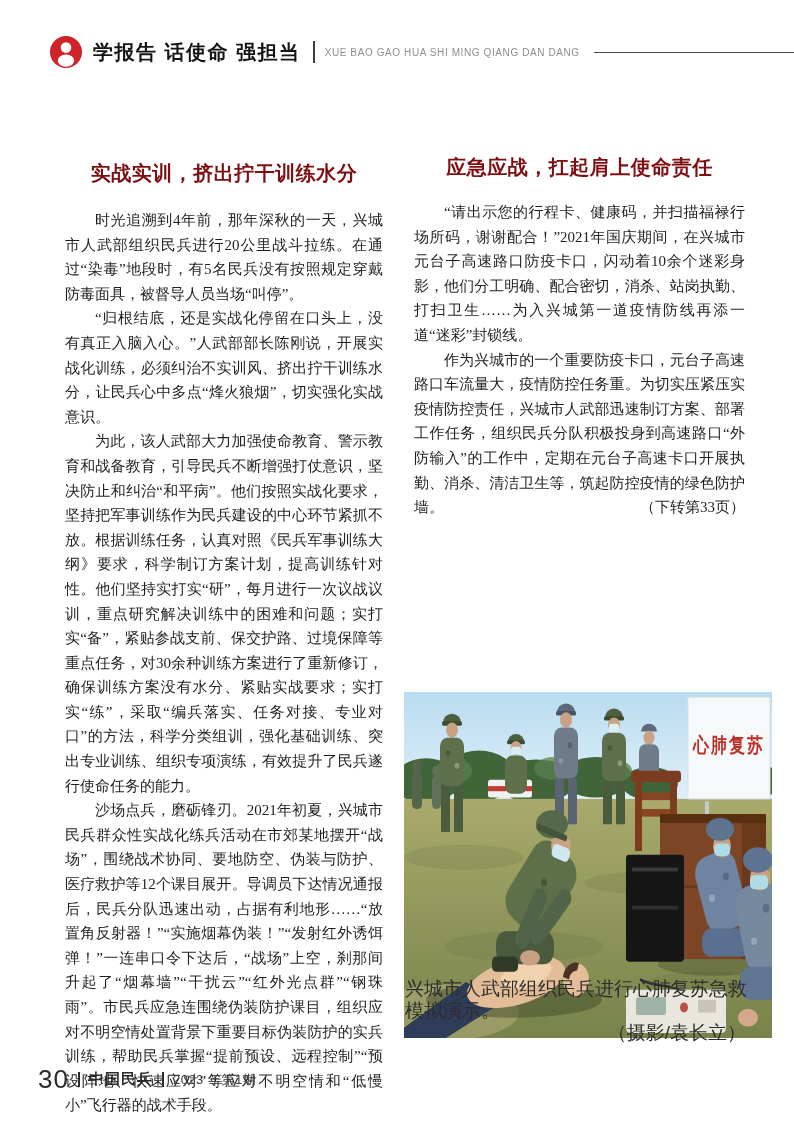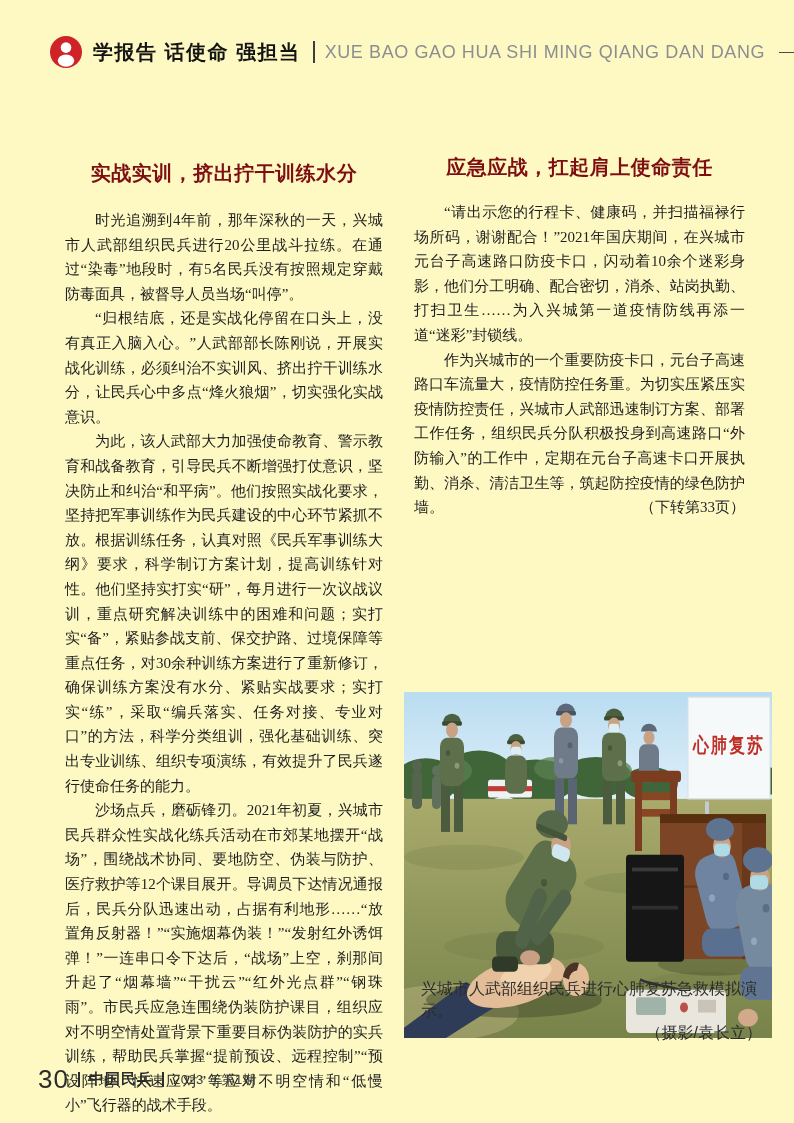--- a/index.html
+++ b/index.html
@@ -1,49 +1,49 @@
 <!DOCTYPE html>
 <html><head>
 <meta charset="utf-8">
 <style>
   html,body { margin:0; padding:0; background:#e8e8e8; }
   #page {
     position:relative; width:794px; height:1123px; margin:0 auto;
-    background:#fef9c3; overflow:hidden;
+    background:#ffffff; overflow:hidden;
     font-family:"Liberation Serif","DejaVu Serif",serif; color:#1f1f1f;
   }
   
   .header { position:absolute; left:50px; right:0; top:34px; height:36px;
             display:flex; align-items:center; }
   .badge { width:32px; height:32px; flex:0 0 32px; }
   .h-title { font-family:"Liberation Sans",sans-serif; font-weight:bold;
              font-size:20px; letter-spacing:1.5px; color:#141414; margin-left:11px;
              white-space:nowrap; }
   .h-sep { width:2px; height:22px; background:#3c3c3c; margin:0 10px 0 12px; flex:0 0 2px; }
-  .h-pinyin { font-family:"Liberation Sans",sans-serif; font-size:18px;
+  .h-pinyin { font-family:"Liberation Sans",sans-serif; font-size:10px;
               color:#8b8f92; letter-spacing:0.6px; white-space:nowrap; }
   .h-rule { flex:1 1 auto; height:1px; background:#4b4b4b; margin-left:14px; }
   
   .col { position:absolute; top:140px; font-size:15px; line-height:24.6px;
          text-align:justify; text-justify:inter-ideograph; }
   .col-left  { left:65px;  width:318px; }
   .col-right { left:414px; width:331px; }
   p.para { margin:0; text-indent:2em; }
   p.cont { margin:0; text-indent:0; }
   h2.sec { font-family:"Liberation Sans",sans-serif; font-size:20px; font-weight:bold;
            color:#7d0f12; text-align:center; margin:20px 0 22px; line-height:26px;
            letter-spacing:0.5px; text-indent:0; }
   .col-right h2.sec { margin:14px 0 20px; }
   .cont-note { float:right; }
   
   .photo { position:absolute; left:404px; top:692px; width:368px; height:346px; }
   .photo svg { display:block; width:100%; height:100%; }
   .caption { position:absolute; left:405px; top:978px; width:345px;
-             font-family:"Liberation Sans",sans-serif; font-size:16px;
-             color:#2d2d2d; line-height:22px;margin-left:16px; }
+             font-family:"Liberation Sans",sans-serif; font-size:19px;
+             color:#2d2d2d; line-height:22px; }
   .credit { text-align:right; padding-right:4px; }
   
   .footer { position:absolute; left:38px; top:1064px; display:flex; align-items:center;
             font-family:"Liberation Sans",sans-serif; color:#2c2c2c; }
   .f-num  { font-size:26px; letter-spacing:1px; }
   .f-bar  { width:2px; height:15px; background:#2c2c2c; margin:0 9px; }
   .f-mag  { font-size:15px; font-weight:bold; letter-spacing:1px; }
   .f-issue{ font-size:13px; color:#3a3a3a; letter-spacing:0.5px; }
 </style>
 </head>

